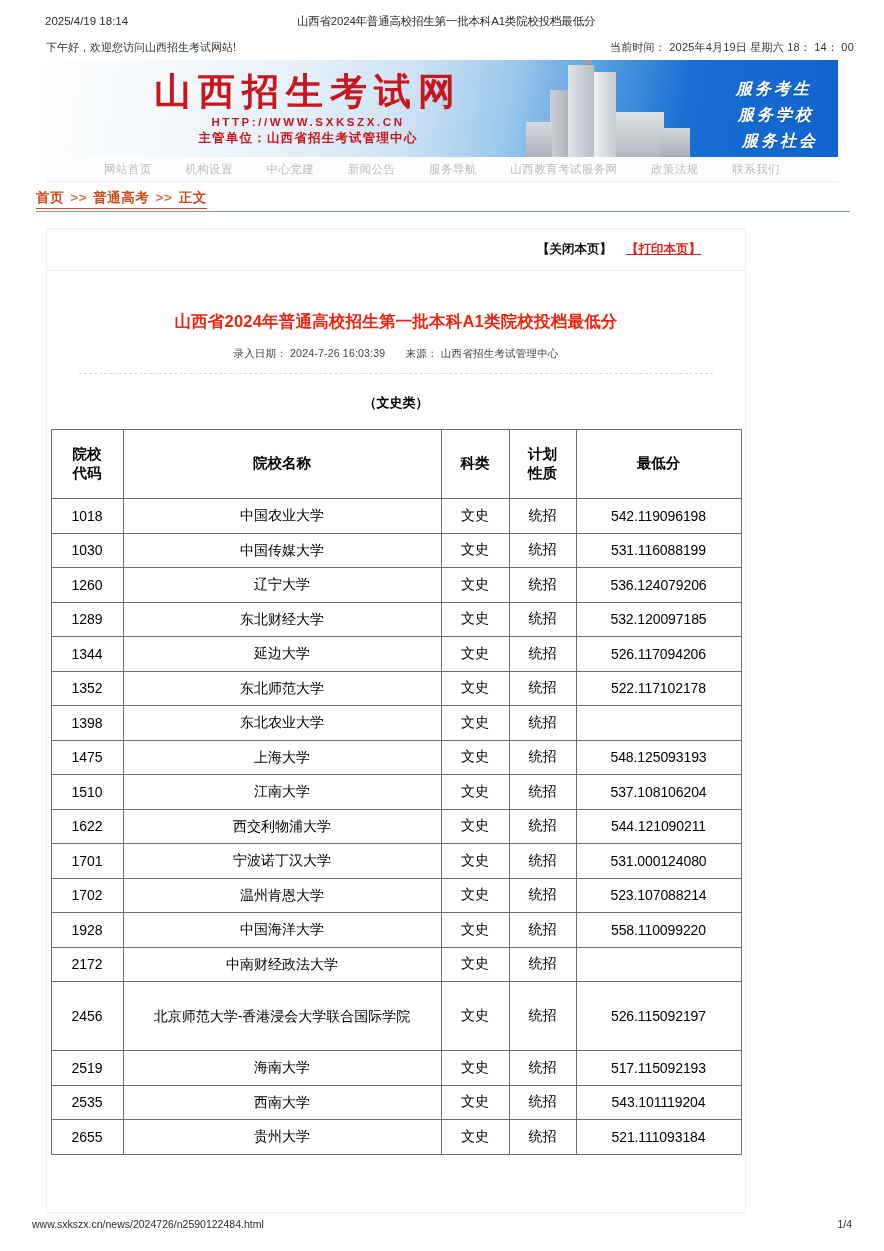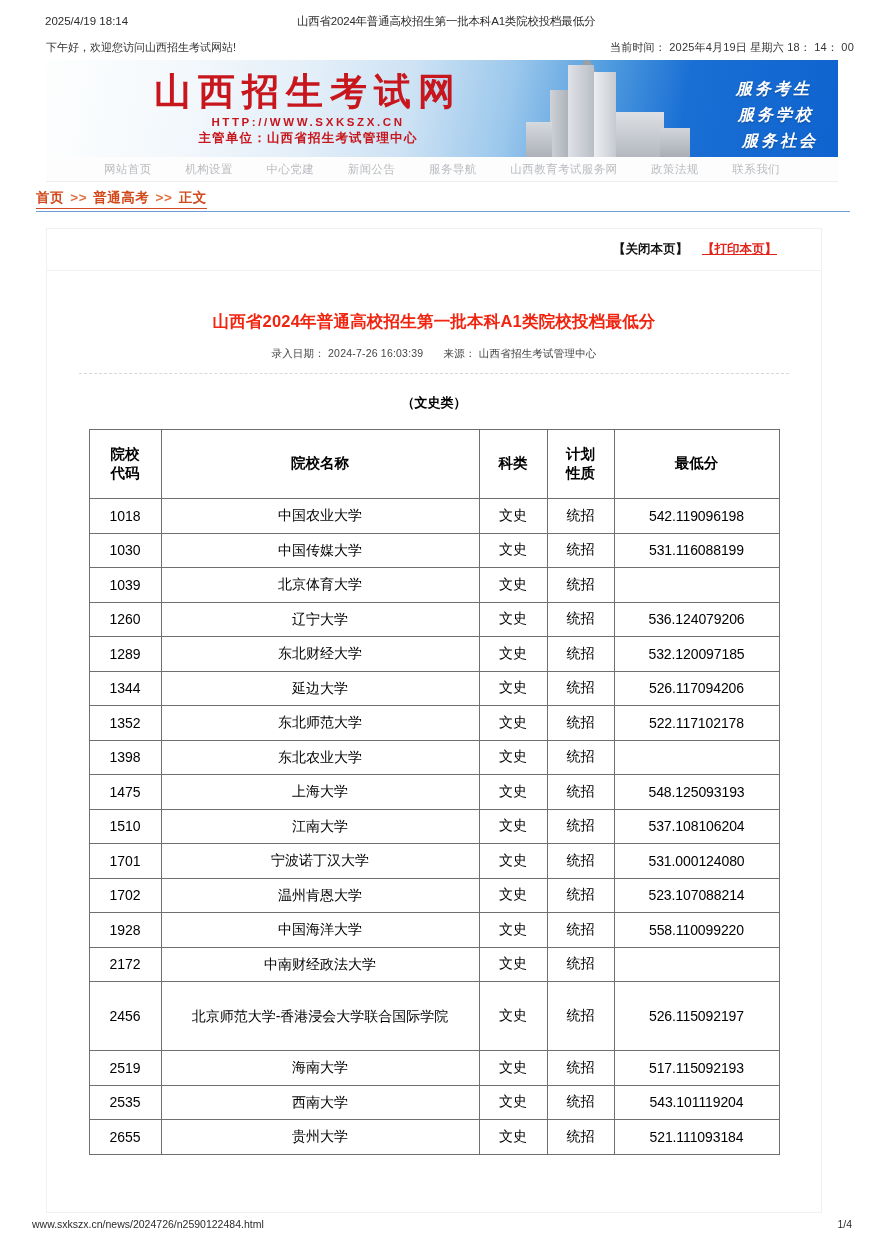--- a/index.html
+++ b/index.html
@@ -180,21 +180,21 @@
     position: absolute;
     left: 36px; right: 34px; top: 211px;
     height: 1px;
     background: #6f9fd8;
   }
 
   
   .card {
     position: absolute;
     top: 228px; left: 46px;
-    width: 776px; height: 985px;
+    width: 700px; height: 985px;
     border: 1px solid #f0f0f0;
     background: #fff;
   }
   .card-toolbar {
     height: 42px;
     border-bottom: 1px solid #f2f2f2;
     display: flex;
     align-items: center;
     justify-content: flex-end;
     padding-right: 44px;
@@ -403,27 +403,20 @@
             <td class="c-score">542.119096198</td>
           </tr>
           <tr>
             <td class="c-code">1030</td>
             <td class="c-name">中国传媒大学</td>
             <td class="c-type">文史</td>
             <td class="c-plan">统招</td>
             <td class="c-score">531.116088199</td>
           </tr>
           <tr>
-            <td class="c-code">1039</td>
-            <td class="c-name">北京体育大学</td>
-            <td class="c-type">文史</td>
-            <td class="c-plan">统招</td>
-            <td class="c-score"></td>
-          </tr>
-          <tr>
             <td class="c-code">1260</td>
             <td class="c-name">辽宁大学</td>
             <td class="c-type">文史</td>
             <td class="c-plan">统招</td>
             <td class="c-score">536.124079206</td>
           </tr>
           <tr>
             <td class="c-code">1289</td>
             <td class="c-name">东北财经大学</td>
             <td class="c-type">文史</td>
@@ -457,20 +450,27 @@
             <td class="c-type">文史</td>
             <td class="c-plan">统招</td>
             <td class="c-score">548.125093193</td>
           </tr>
           <tr>
             <td class="c-code">1510</td>
             <td class="c-name">江南大学</td>
             <td class="c-type">文史</td>
             <td class="c-plan">统招</td>
             <td class="c-score">537.108106204</td>
+          </tr>
+          <tr>
+            <td class="c-code">1622</td>
+            <td class="c-name">西交利物浦大学</td>
+            <td class="c-type">文史</td>
+            <td class="c-plan">统招</td>
+            <td class="c-score">544.121090211</td>
           </tr>
           <tr>
             <td class="c-code">1701</td>
             <td class="c-name">宁波诺丁汉大学</td>
             <td class="c-type">文史</td>
             <td class="c-plan">统招</td>
             <td class="c-score">531.000124080</td>
           </tr>
           <tr>
             <td class="c-code">1702</td>

